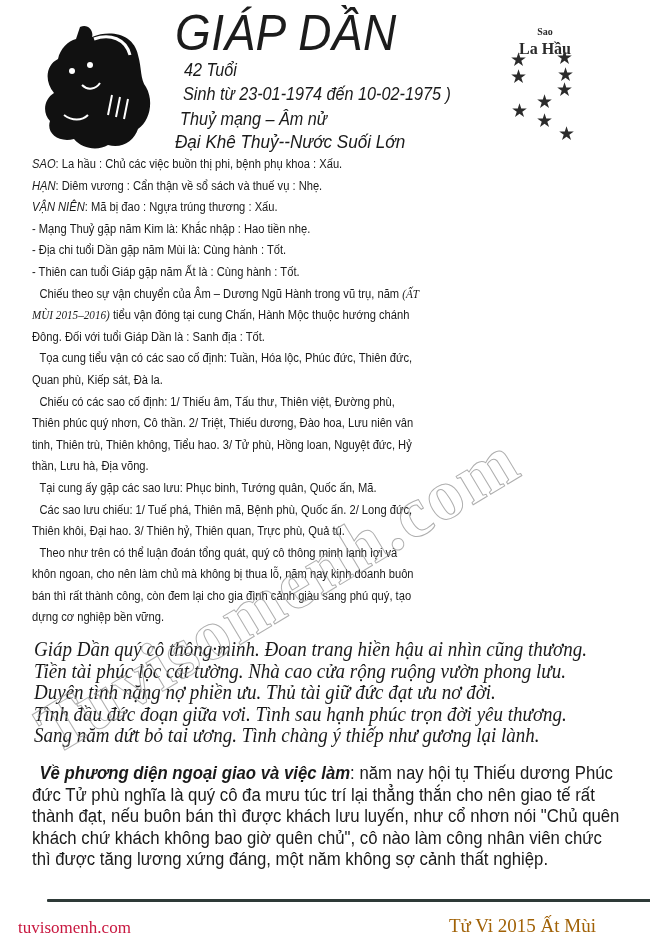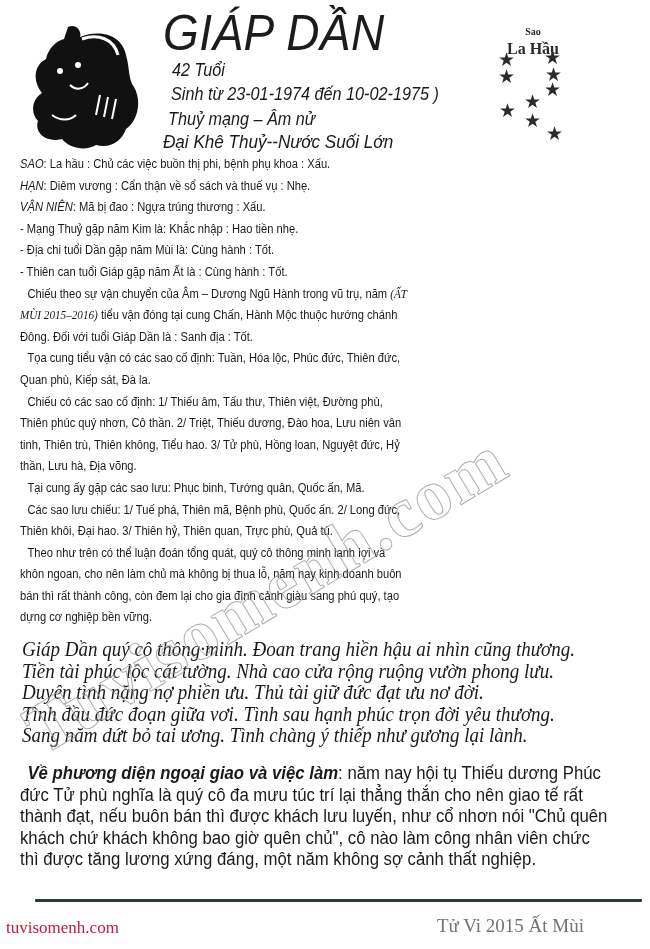--- a/index.html
+++ b/index.html
@@ -1,20 +1,20 @@
 <!DOCTYPE html>
 <html><head>
 <meta charset="utf-8">
 <style>
   html, body { margin: 0; padding: 0; }
   body {
     width: 650px; height: 949px; background: #ffffff; position: relative; overflow: hidden;
     font-family: "Liberation Sans", "DejaVu Sans", sans-serif; color: #1a1a1a;
   }
-  .page { position: absolute; left: 0; top: 0; width: 590px; height: 949px; }
+  .page { position: absolute; left: 12px; top: 0; width: 590px; height: 949px; }
 
   
   .tiger { position: absolute; left: 30px; top: 25px; width: 112px; height: 126px; }
   .title {
     position: absolute; left: 163px; top: 4px; font-size: 50px; font-style: italic;
     letter-spacing: 0.5px; font-weight: normal; color: #1c1c1c; transform: scaleX(0.92); transform-origin: left top;
     white-space: nowrap;
   }
   .meta { position: absolute; left: 165px; font-style: italic; font-size: 18px; white-space: nowrap; transform: scaleX(0.9); transform-origin: left top; }
   .meta.age { top: 60px; left: 172px; }
@@ -37,21 +37,21 @@
 
   .poem { position: absolute; left: 22px; top: 639px; font-family: "Liberation Serif", "DejaVu Serif", serif; font-style: italic; font-size: 20px; line-height: 21.6px; }
   .poem .line { transform: scaleX(0.95); }
 
   .work { position: absolute; left: 20px; top: 763px; width: 628px; font-size: 18px; line-height: 21.6px; }
   .work .bi { font-style: italic; font-weight: bold; }
 
   .rule { position: absolute; left: 35px; top: 899px; width: 607px; height: 3px; background: #2e3a38; border-radius: 1px; }
 
   .footer-left { position: absolute; left: 6px; top: 918px; font-family: "Liberation Serif", "DejaVu Serif", serif; font-size: 17px; color: #c8173f; }
-  .footer-right { position: absolute; right: 6px; top: 915px; font-family: "Liberation Serif", "DejaVu Serif", serif; font-size: 19px; color: #737373; white-space: nowrap; }
+  .footer-right { position: absolute; right: 6px; top: 915px; font-family: "Liberation Serif", "DejaVu Serif", serif; font-size: 19px; color: #a16207; white-space: nowrap; }
 
   .watermark {
     position: absolute; left: 10px; top: 700px; font-family: "Liberation Serif", "DejaVu Serif", serif;
     font-size: 72px; font-weight: bold; color: transparent; -webkit-text-stroke: 1px #9a9a9a;
     transform: rotate(-31deg); transform-origin: left top; white-space: nowrap; opacity: 0.8; pointer-events: none;
     letter-spacing: 2px;
   }
 </style>
 </head>
 <body>

